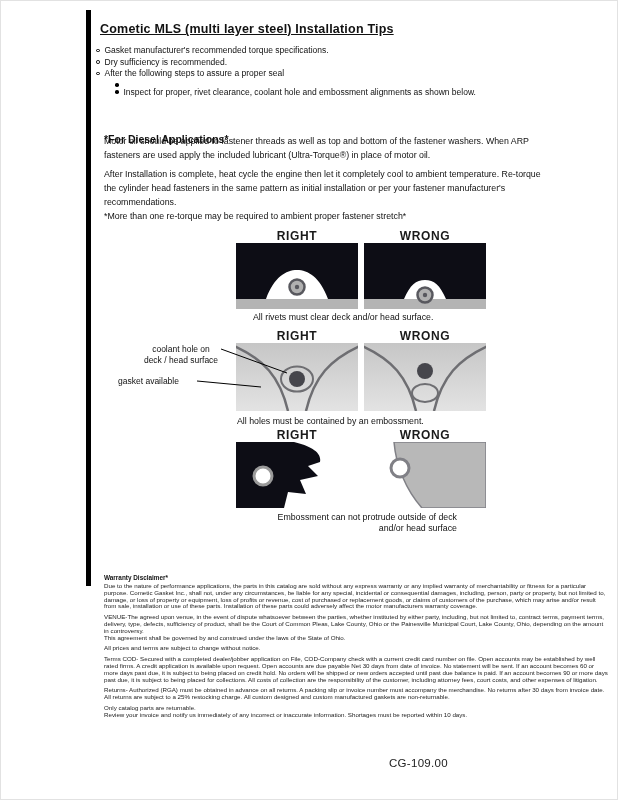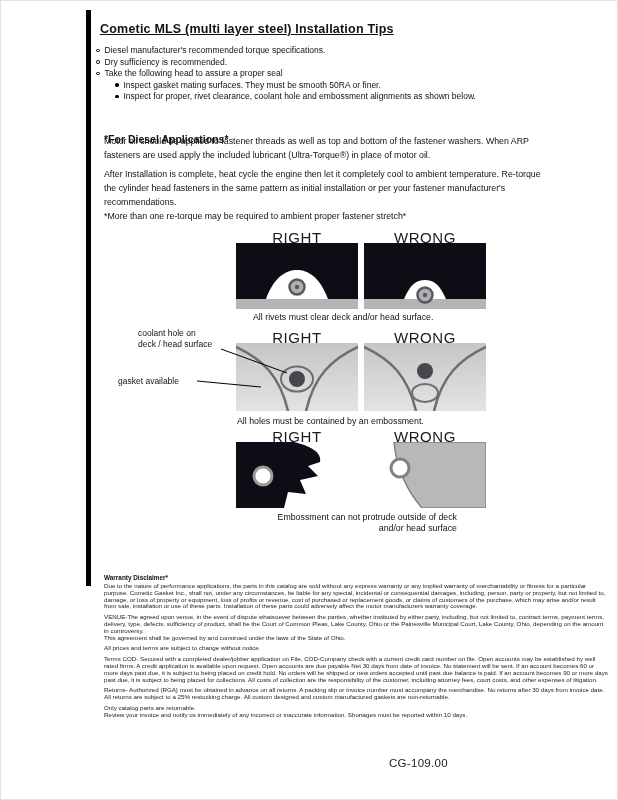--- a/index.html
+++ b/index.html
@@ -29,61 +29,60 @@
   .b-row.sub { margin-left:19px; }
   .odot { flex:0 0 auto; width:3.5px; height:3.5px; border:1px solid #000; border-radius:50%; margin-top:3.5px; }
   .fdot { flex:0 0 auto; width:3.5px; height:3.5px; background:#000; border-radius:50%; margin-top:3.5px; }
 
   .diesel-h { left:104px; top:133px; font-size:10.5px; font-weight:700; }
   .para { font-size:8.8px; line-height:14px; width:437px; }
   .p1 { left:104px; top:134px; }
   .p2 { left:104px; top:167px; }
   .note { left:104px; top:211px; font-size:8.8px; }
 
-  .col-label { width:122px; text-align:center; font-size:15px; letter-spacing:0.6px; color:#1a1a1a; }
+  .col-label { width:122px; text-align:center; font-size:12px; letter-spacing:0.6px; color:#1a1a1a;font-weight:bold; }
   .panel { width:122px; }
   .panel svg { display:block; }
   .caption { font-size:8.8px; line-height:10.5px; }
   .pre { white-space:pre-line; }
 
   .callout { font-size:8.5px; line-height:10.5px; }
-  .co1 { left:138px; top:328px; width:86px; white-space:pre-line; }
+  .co1 { left:138px; top:344px; width:86px; white-space:pre-line;text-align:center; }
   .co2 { left:118px; top:376px; white-space:nowrap; }
 
   .legal-h { left:104px; top:574px; font-size:6.4px; font-weight:700; }
   .legal { left:104px; top:583px; width:505px; }
   .legal p { font-size:6.2px; line-height:6.8px; margin:0 0 4px 0; white-space:pre-line; color:#222; }
 
   .footer-code { left:389px; top:757px; font-size:11.5px; letter-spacing:0.3px; color:#222; }
 
   .overlay { left:0; top:0; pointer-events:none; }
 </style>
 </head>
 <body>
 
 <div class="abs vrule"></div>
 
 <div class="abs title">Cometic MLS (multi layer steel) Installation Tips</div>
 
 <div class="abs bullets">
   <div class="b-row">
     <span class="odot"></span>
-    <span>Diesel manufacturer's recommended torque specifications.</span>
+    <span>Gasket manufacturer's recommended torque specifications.</span>
   </div>
   <div class="b-row">
     <span class="odot"></span>
     <span>Dry sufficiency is recommended.</span>
   </div>
   <div class="b-row">
     <span class="odot"></span>
-    <span>Take the following head to assure a proper seal</span>
+    <span>After the following steps to assure a proper seal</span>
   </div>
   <div class="b-row sub">
     <span class="fdot"></span>
-    <span>Inspect gasket mating surfaces.  They must be smooth 50RA or finer.</span>
   </div>
   <div class="b-row sub">
     <span class="fdot"></span>
     <span>Inspect for proper, rivet clearance, coolant hole and embossment alignments as shown below.</span>
   </div>
 </div>
 
 <div class="abs diesel-h">*For Diesel Applications*</div>
 <div class="abs para p1">Motor oil should be applied to fastener threads as well as top and bottom of the fastener washers. When ARP fasteners are used apply the included lubricant (Ultra-Torque®) in place of motor oil.</div>
 <div class="abs para p2">After Installation is complete, heat cycle the engine then let it completely cool to ambient temperature. Re-torque the cylinder head fasteners in the same pattern as initial installation or per your fastener manufacturer's recommendations.</div>

